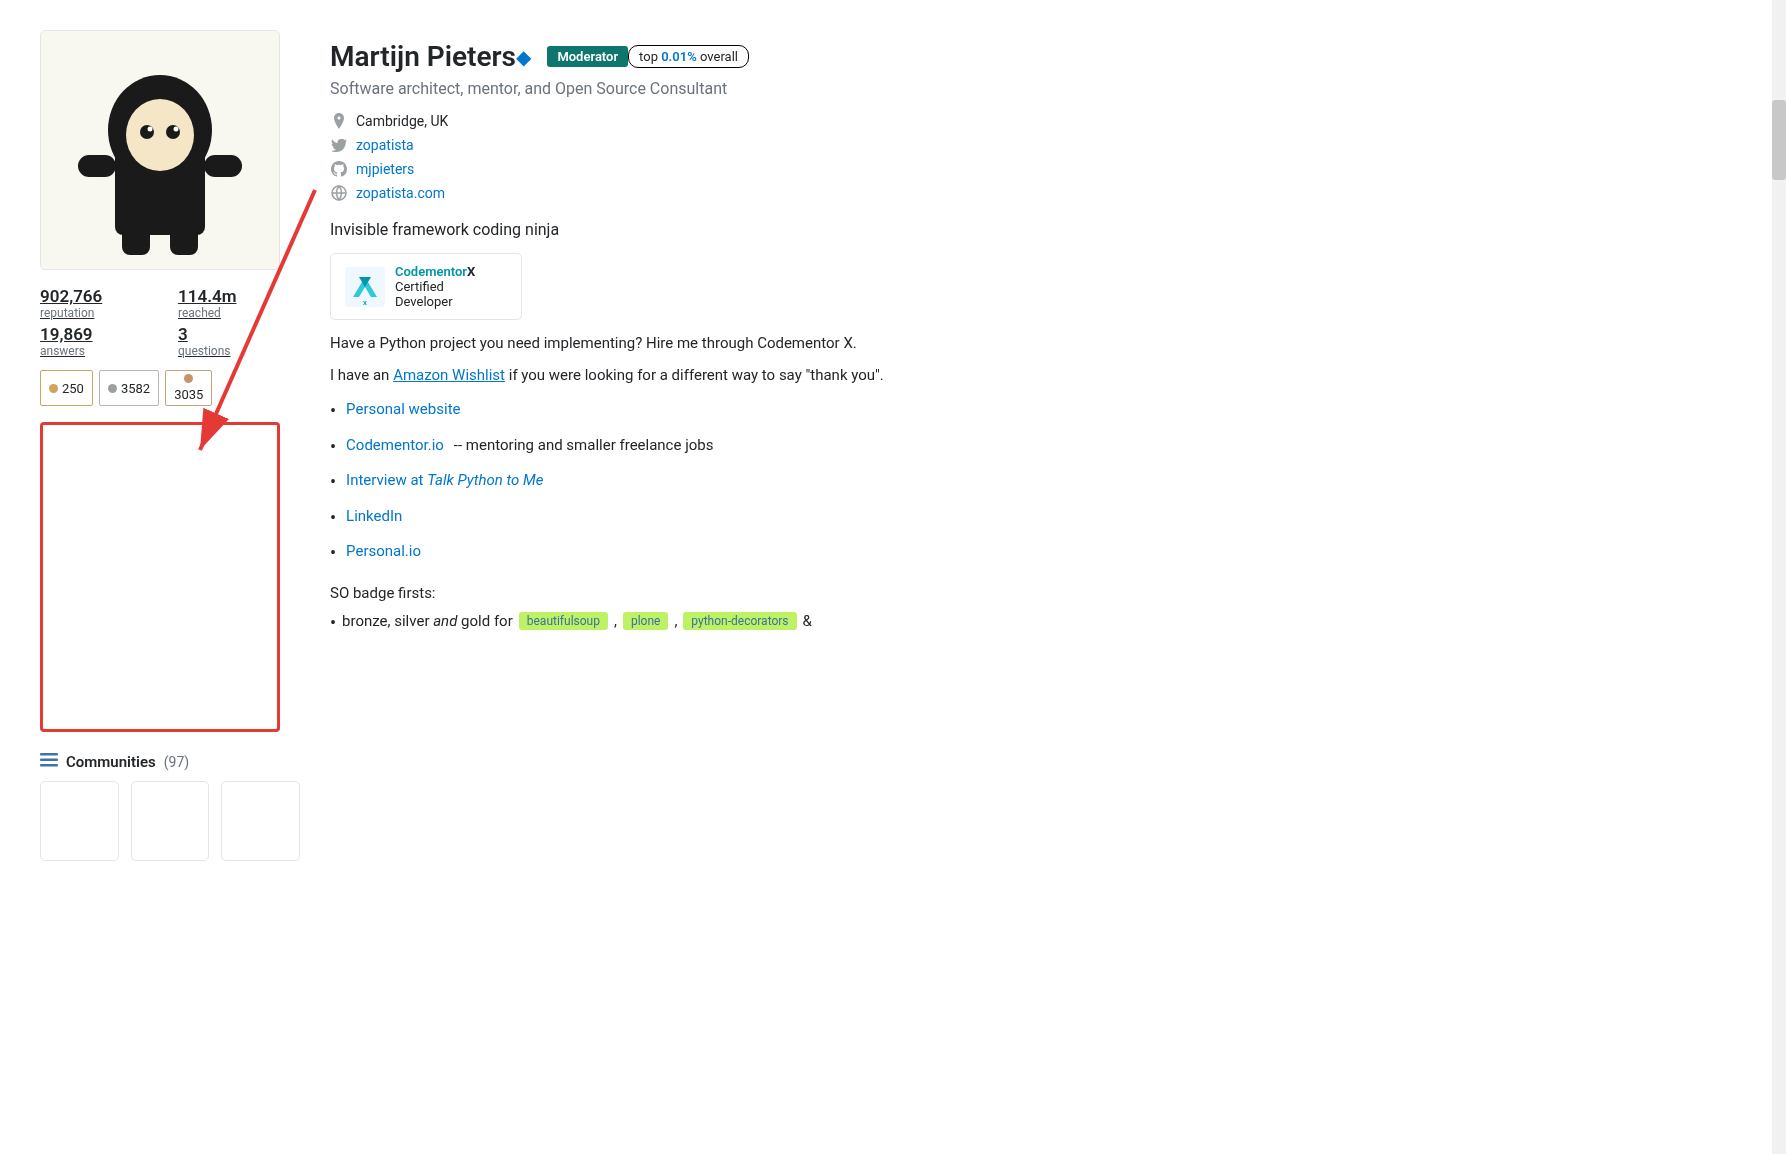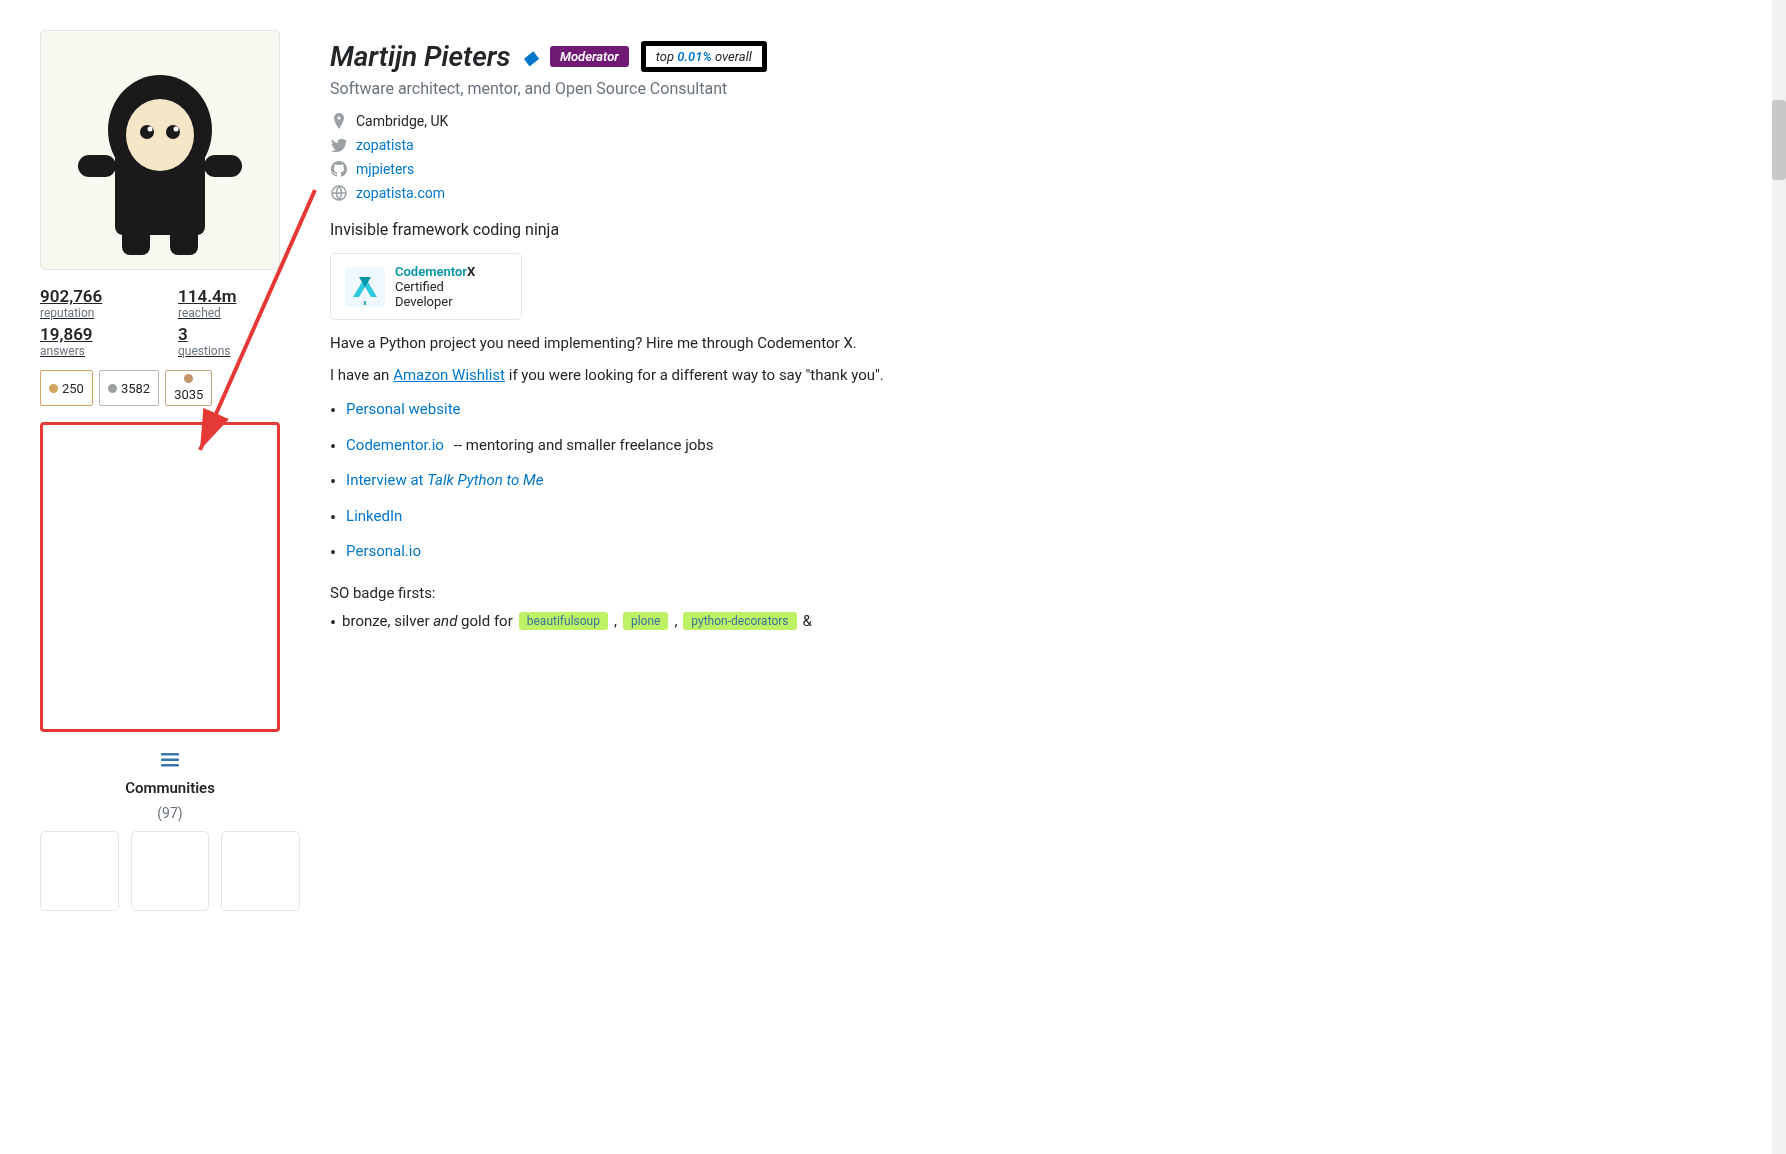--- a/index.html
+++ b/index.html
@@ -103,21 +103,20 @@
       border-radius: 4px;
       margin-top: 0;
     }
 
     
     .communities-section {
       margin-top: 20px;
       display: flex;
       align-items: center;
       gap: 8px;
-      flex-direction: column;
     }
 
     .communities-icon {
       color: #3b73ab;
       font-size: 16px;
     }
 
     .communities-label {
       font-weight: 600;
       font-size: 15px;
@@ -145,48 +144,48 @@
 
     
     .main-content {
       flex: 1;
       padding-top: 10px;
     }
 
     .profile-header {
       display: flex;
       align-items: center;
-      gap: 12px;
+      gap: 0;
       margin-bottom: 6px;
-      font-style: italic;
     }
 
     .profile-name {
       font-size: 28px;
       font-weight: 600;
       color: #232629;
     }
 
     .diamond-icon {
       color: #0077cc;
       font-size: 20px;
     }
 
     .moderator-badge {
-      background: #701a75;
+      background: #0f766e;
       color: #fff;
       border-radius: 3px;
       padding: 3px 10px;
       font-size: 13px;
       font-weight: 600;
+      margin-left: 16px;
     }
 
     .top-badge {
-      border: 5px solid #000000;
-      border-radius: 3px;
+      border: 1px solid #000000;
+      border-radius: 10px;
       padding: 3px 10px;
       font-size: 13px;
       color: #232629;
     }
 
     .top-badge .percent {
       color: #0077cc;
       font-weight: 600;
     }
 

